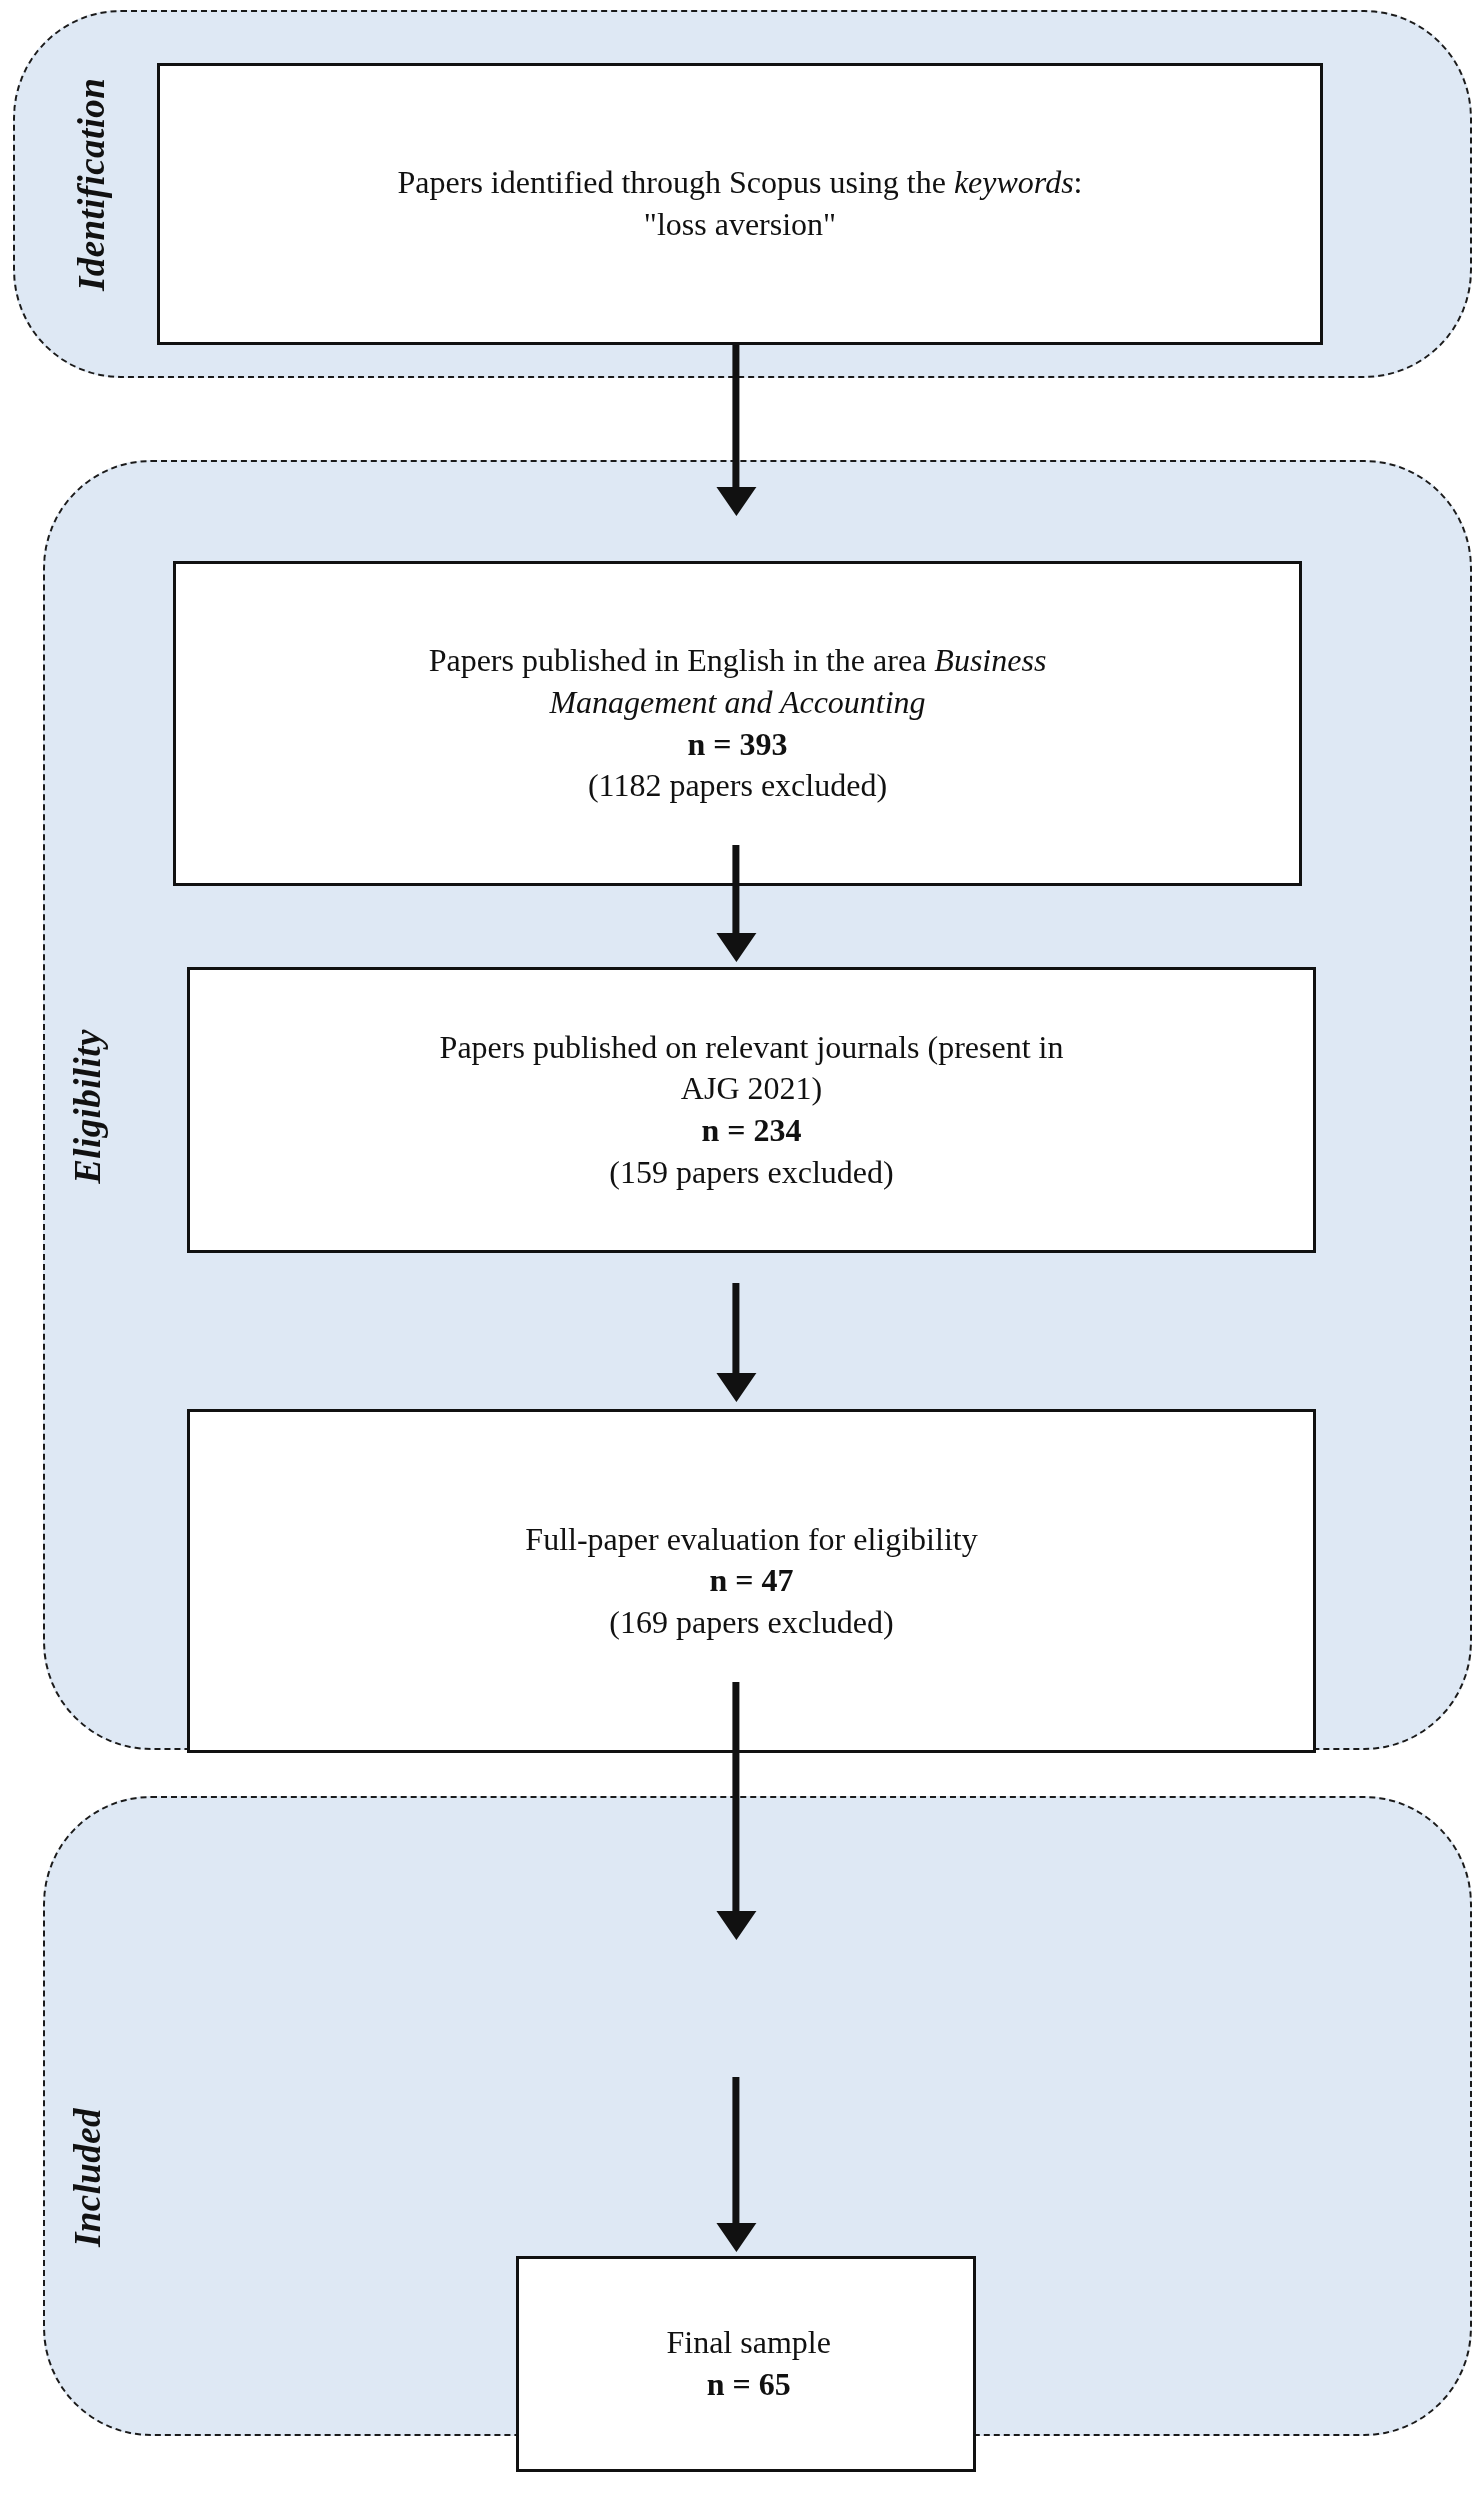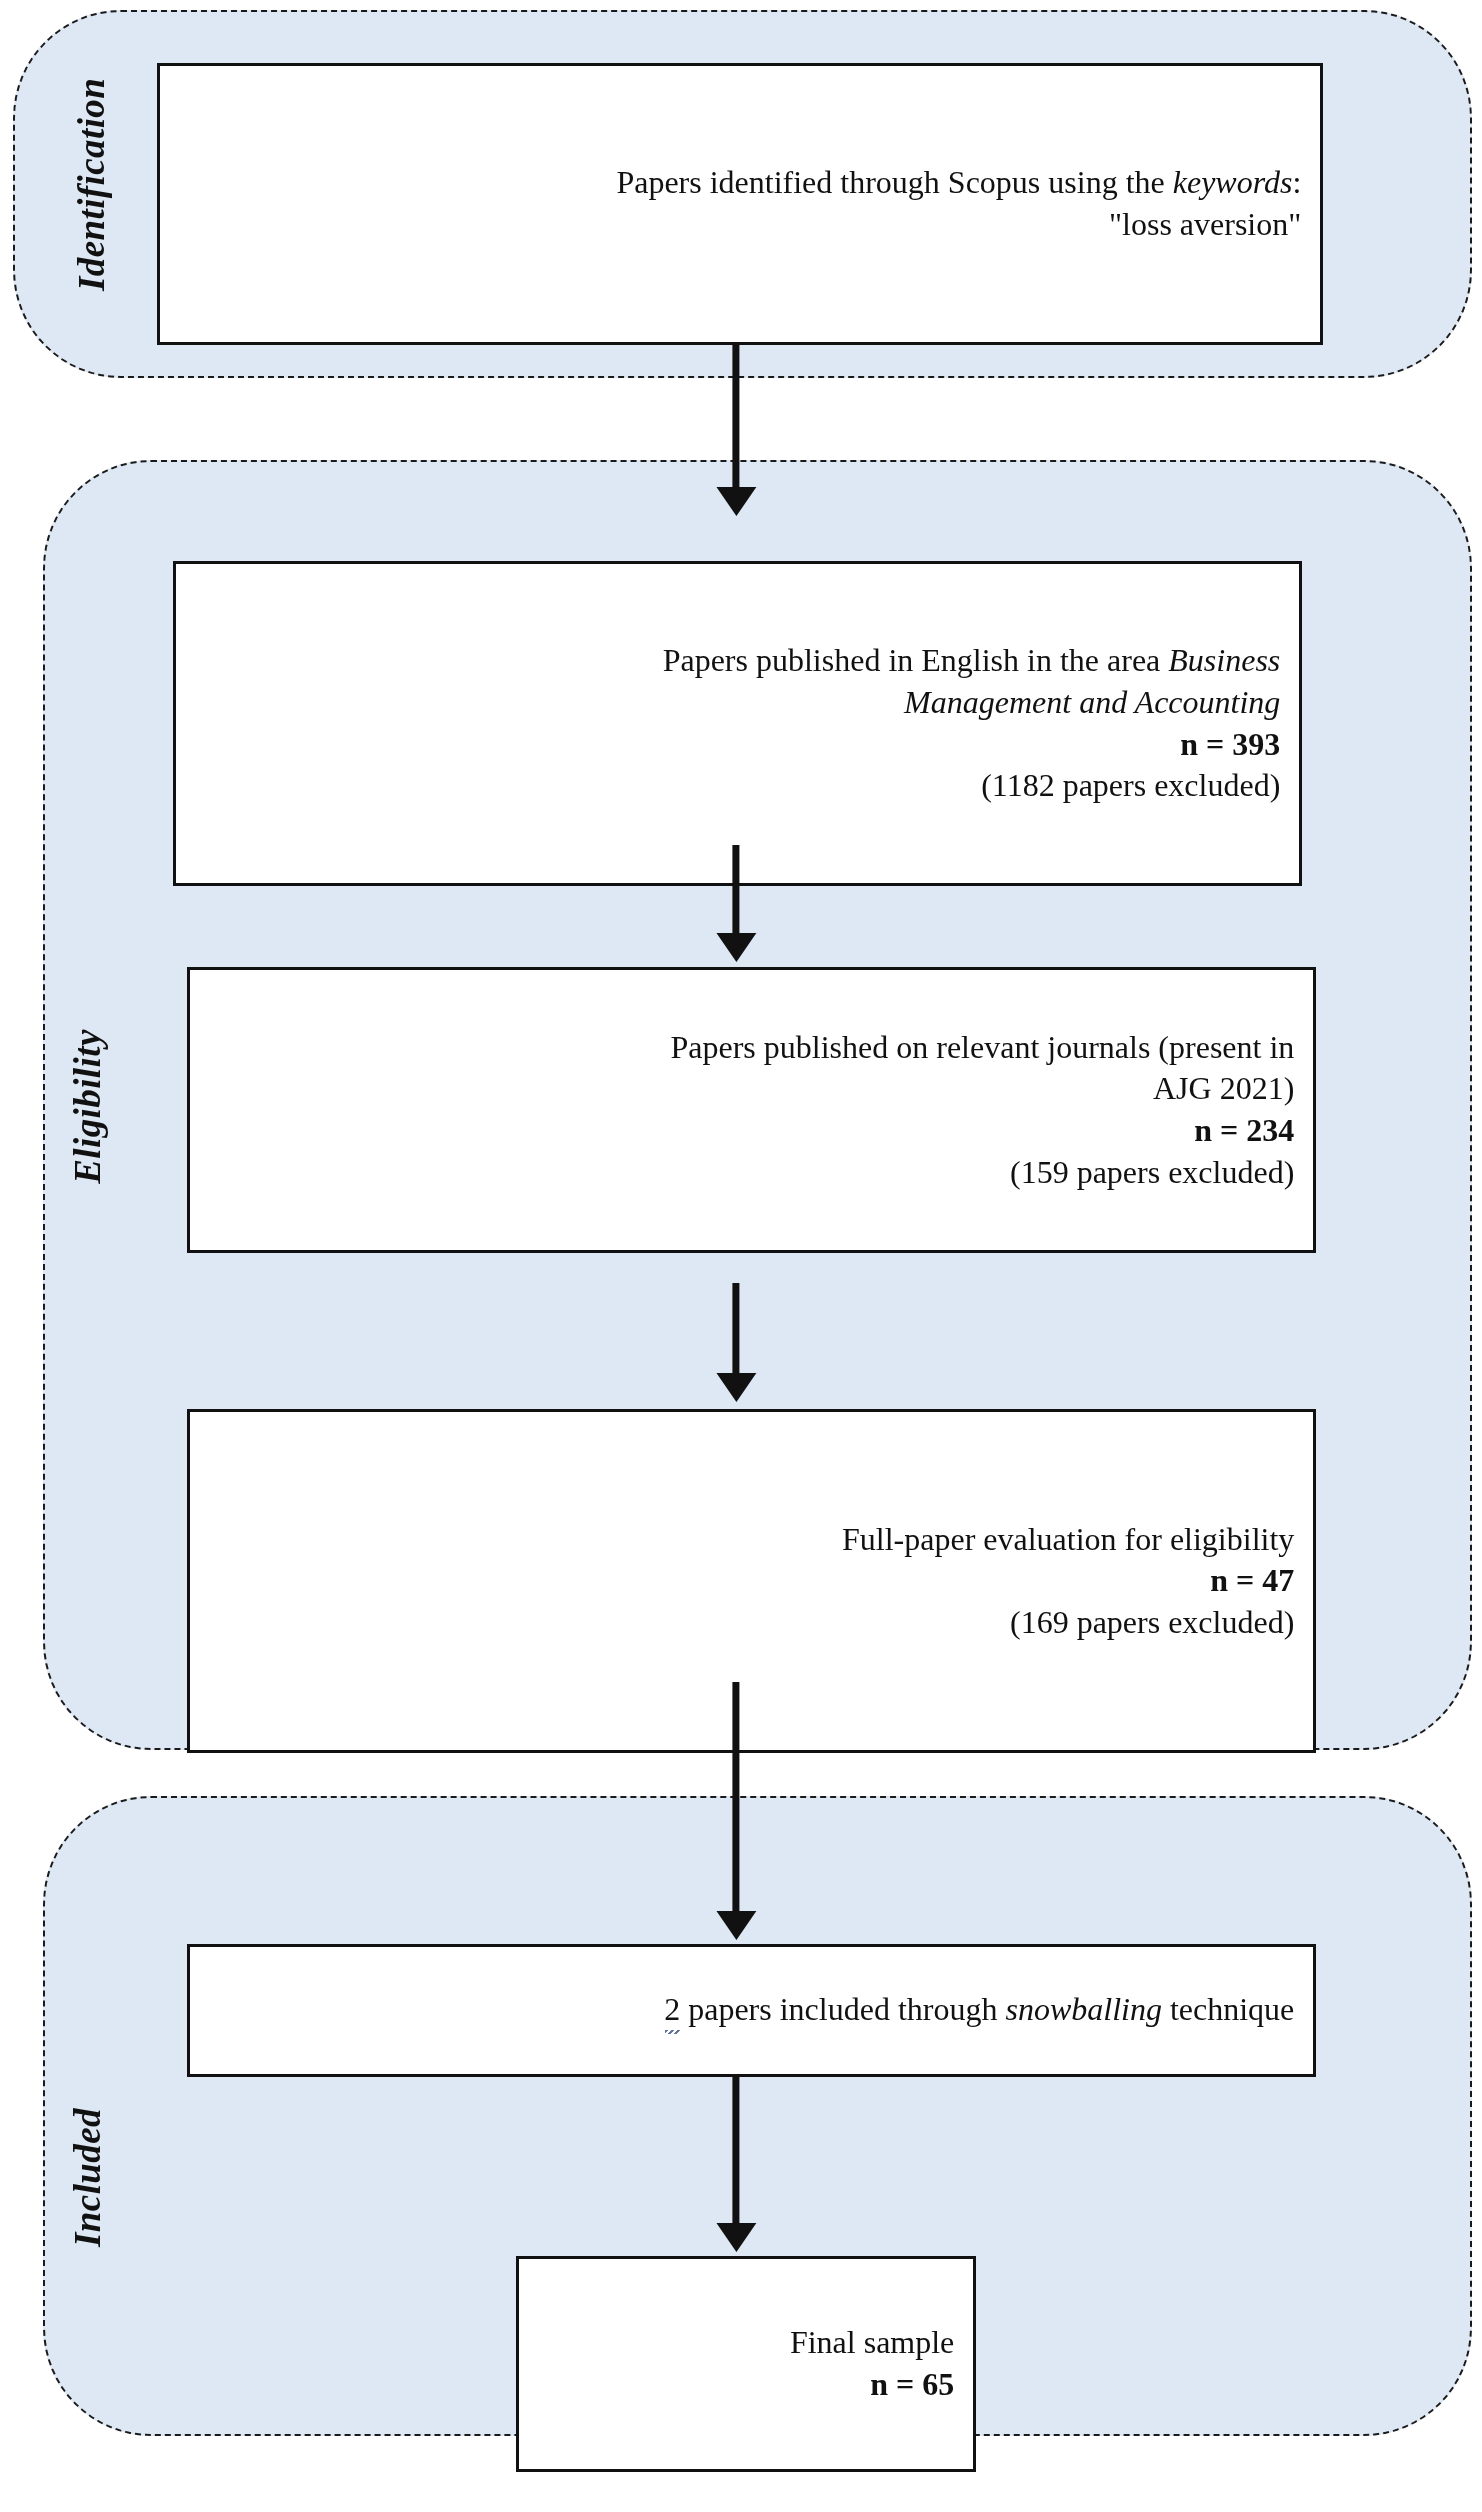--- a/index.html
+++ b/index.html
@@ -42,21 +42,21 @@
   
   .box{
     position:absolute;
     background:#ffffff;
     border:3.6px solid #111111;
     box-sizing:border-box;
     display:flex;
     flex-direction:column;
     align-items:center;
     justify-content:center;
-    text-align:right;
+    text-align:center;
     color:#111;
     font-size:32px;
     line-height:1.30;
     padding:7.2px 18.7px;
   }
   .box .ln{display:block;width:100%;}
   .box b{font-weight:bold;}
   .box i{font-style:italic;}
 
   #box-identified   { left:157px; top:63px;   width:1166px; height:282px; }
@@ -147,23 +147,20 @@
   <div class="arrow" id="arrow-3"></div>
 
   <div class="box" id="box-fullpaper">
     <span class="ln">Full-paper evaluation for eligibility</span>
     <span class="ln"><b>n = 47</b></span>
     <span class="ln">(169 papers excluded)</span>
   </div>
 
   <div class="arrow" id="arrow-4"></div>
 
-  <div class="box" id="box-snowball">
-    <span class="ln"><span class="squiggle">2</span><span> papers included through </span><i>snowballing</i><span> technique</span></span>
-  </div>
 
   <div class="arrow" id="arrow-5"></div>
 
   <div class="box" id="box-final">
     <span class="ln">Final sample</span>
     <span class="ln"><b>n = 65</b></span>
   </div>
 
 </div>
 

